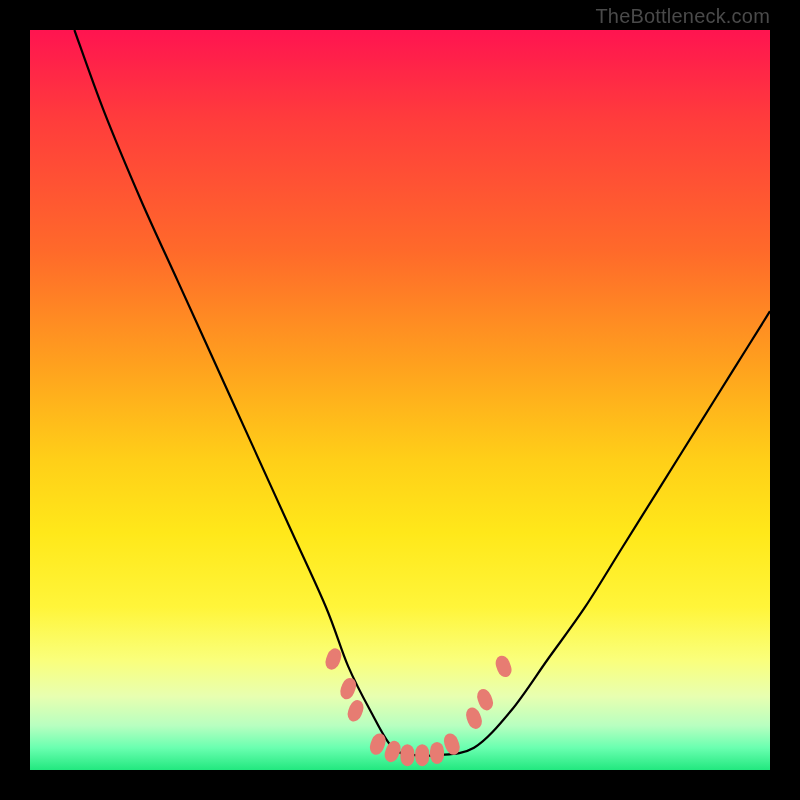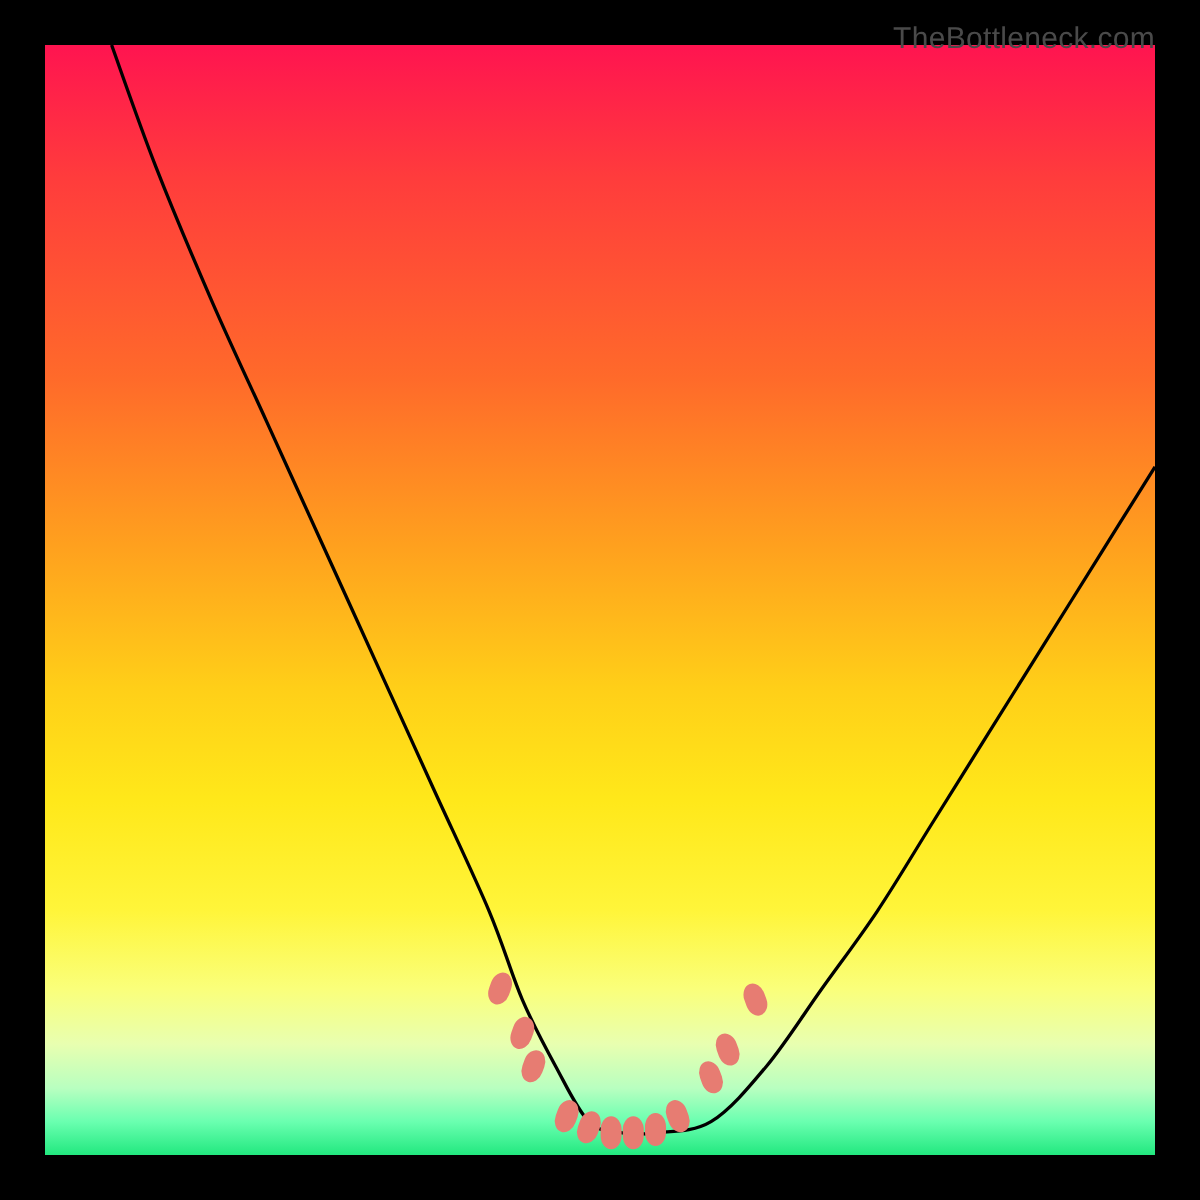--- a/index.html
+++ b/index.html
@@ -36,21 +36,21 @@
       #fff53a 78%,
       #faff7a 85%,
       #e8ffb0 90%,
       #b8ffc0 94%,
       #6affb0 97%,
       #22e87f 100%
     );
   }
   .watermark {
     position: absolute;
-    top: 15px;
+    top: 5px;
     right: 30px;
     color: #4a4a4a;
     font-size: 20px;
     font-weight: 500;
     letter-spacing: 0.2px;
   }
   svg.curve {
     position: absolute;
     top: 0;
     left: 0;

